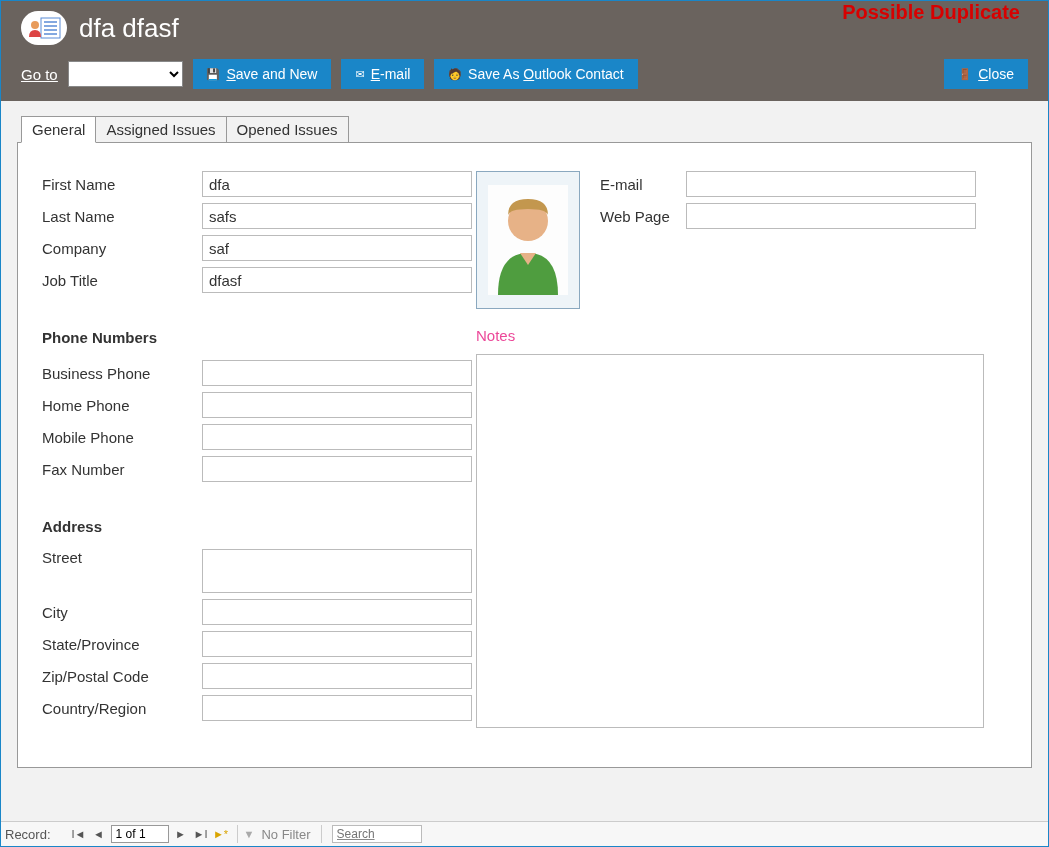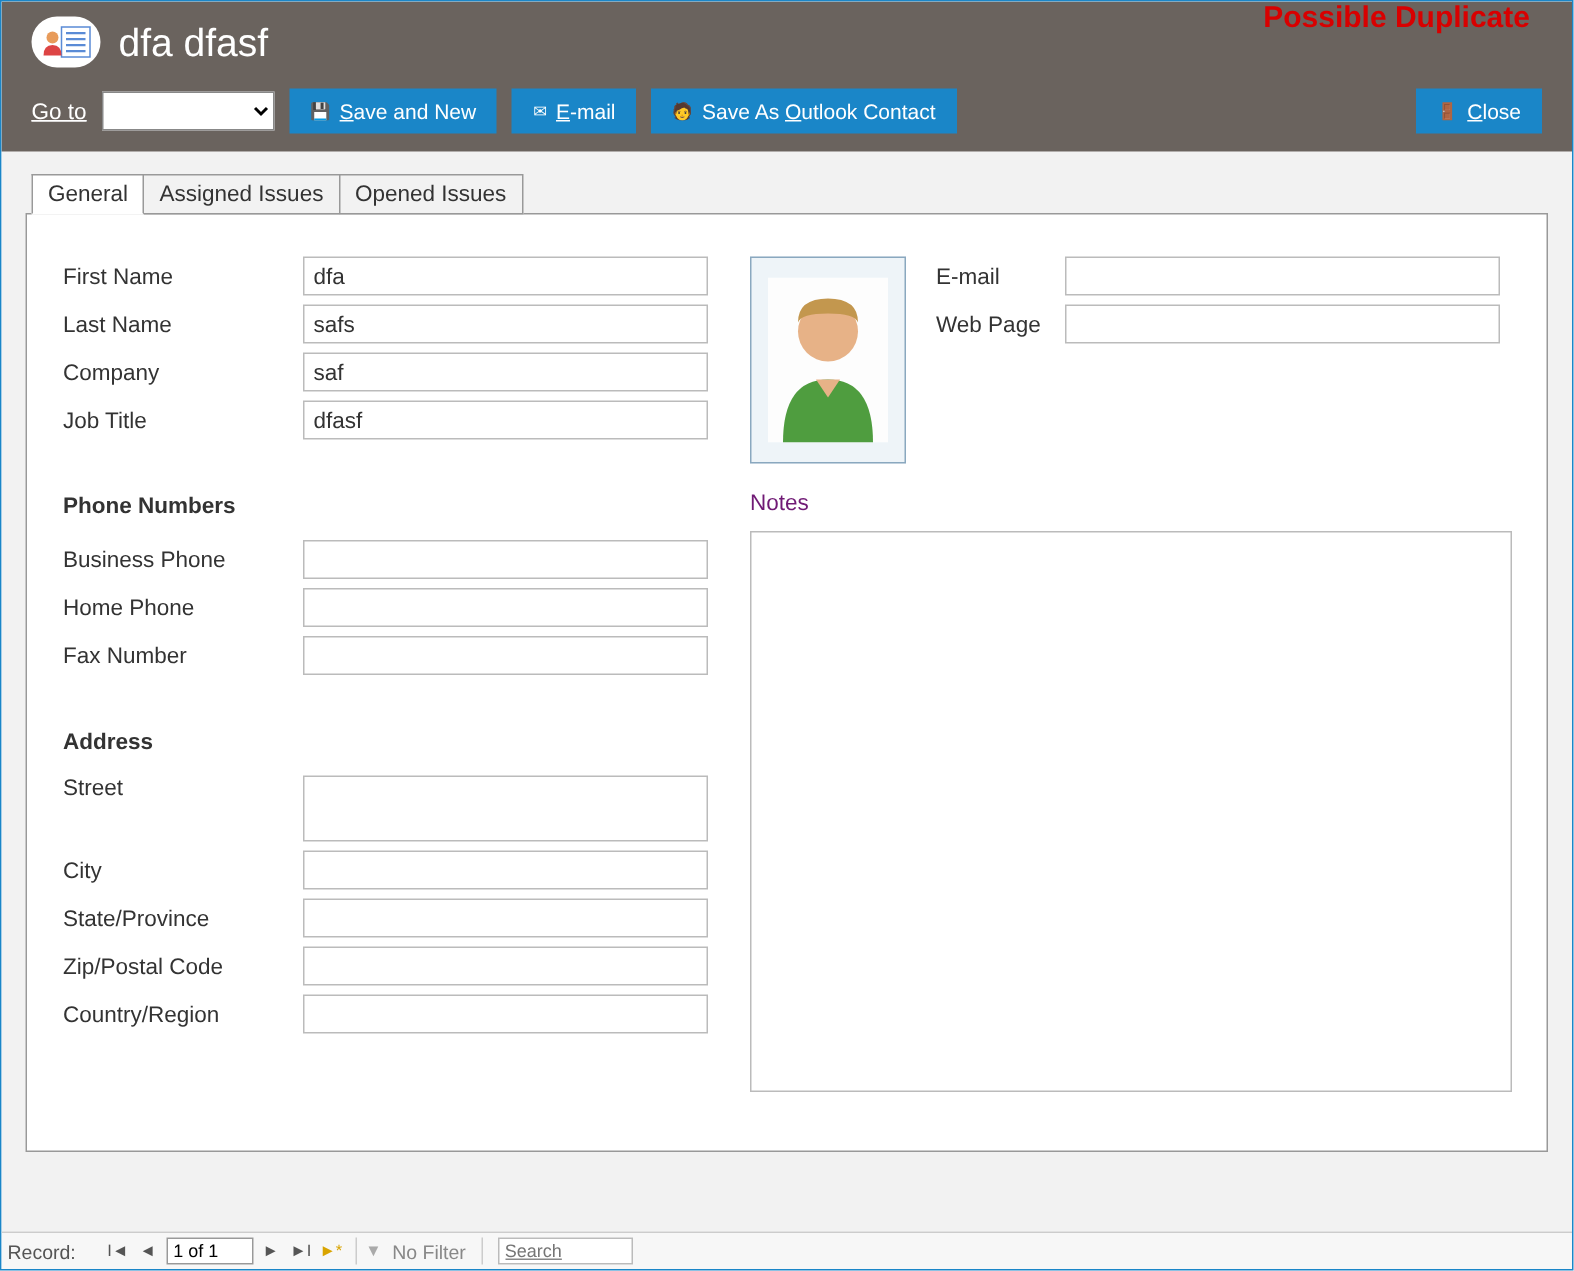--- a/index.html
+++ b/index.html
@@ -100,21 +100,21 @@
     border-bottom: 1px solid #fff;
     z-index: 2;
   }
   .tab + .tab { margin-left: -1px; }
   .panel {
     border: 1px solid #999;
     background: #fff;
     height: 626px;
     padding: 28px 24px 16px 24px;
     display: flex;
-    gap: 28px;
+    gap: 4px;
   }
   .col-left { width: 430px; }
   .col-right { flex: 1; }
   .frow {
     display: flex;
     align-items: center;
     margin-bottom: 6px;
   }
   .flabel {
     width: 160px;
@@ -147,21 +147,21 @@
   .avatar-box {
     width: 104px; height: 138px;
     border: 1px solid #8aa8bf;
     background: #eef4f8;
     display: flex; align-items: center; justify-content: center;
   }
   .right-fields .frow .flabel { width: 86px; }
   .right-fields .finput { width: 290px; }
   .notes-label {
     font-size: 15px;
-    color: #701a75;
+    color: #ec4899;
     margin-top: 18px;
     margin-bottom: 10px;
     display: block;
   }
   .notes-area {
     width: 508px;
     height: 374px;
     border: 1px solid #bbb;
     padding: 6px;
     font-size: 14px;
@@ -287,20 +287,24 @@
         <input class="finput" value="dfasf" style="">
       </div>
 
       <div class="section-head">Phone Numbers</div>
       <div class="frow">
         <div class="flabel">Business Phone</div>
         <input class="finput" value="" style="">
       </div>
       <div class="frow">
         <div class="flabel">Home Phone</div>
+        <input class="finput" value="" style="">
+      </div>
+      <div class="frow">
+        <div class="flabel">Mobile Phone</div>
         <input class="finput" value="" style="">
       </div>
       <div class="frow">
         <div class="flabel">Fax Number</div>
         <input class="finput" value="" style="">
       </div>
 
       <div class="section-head">Address</div>
       <div class="frow" style="align-items:flex-start">
         <div class="flabel">Street</div>

